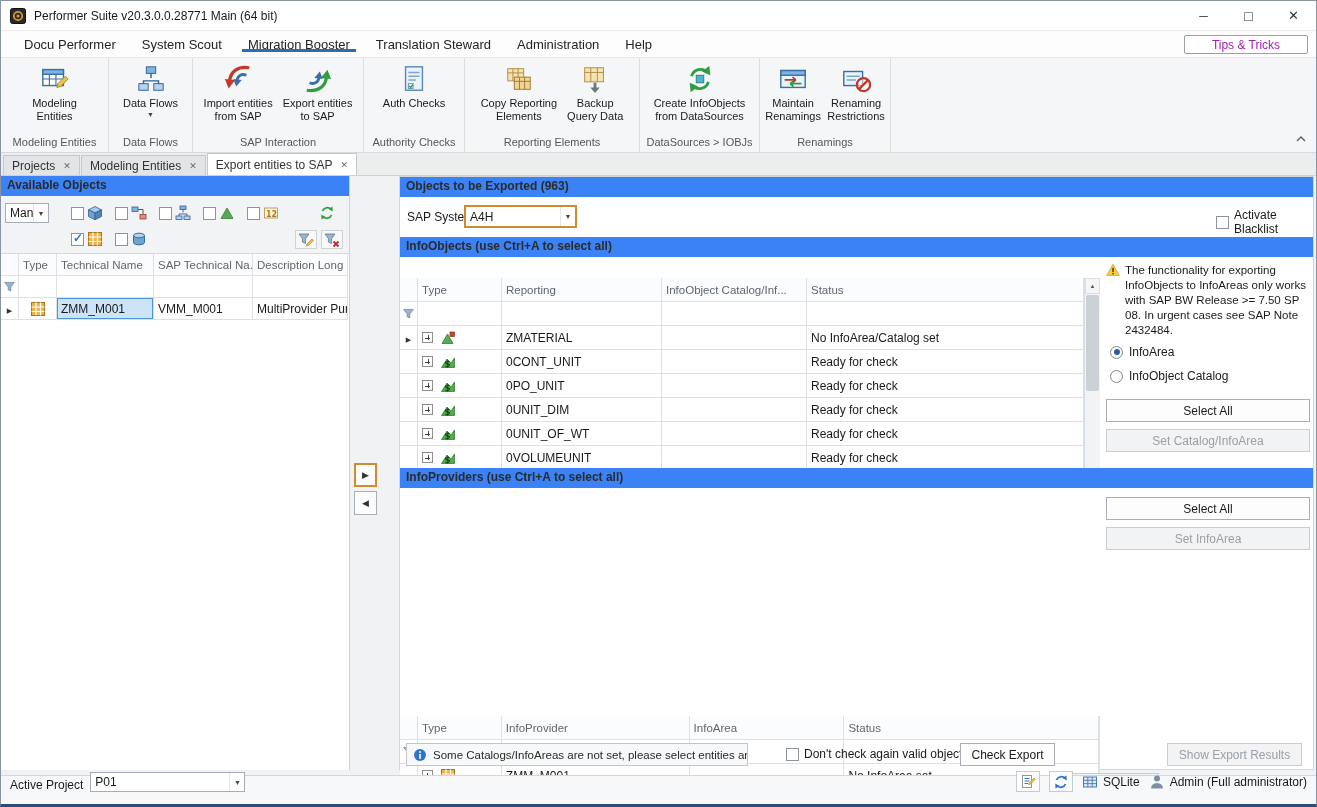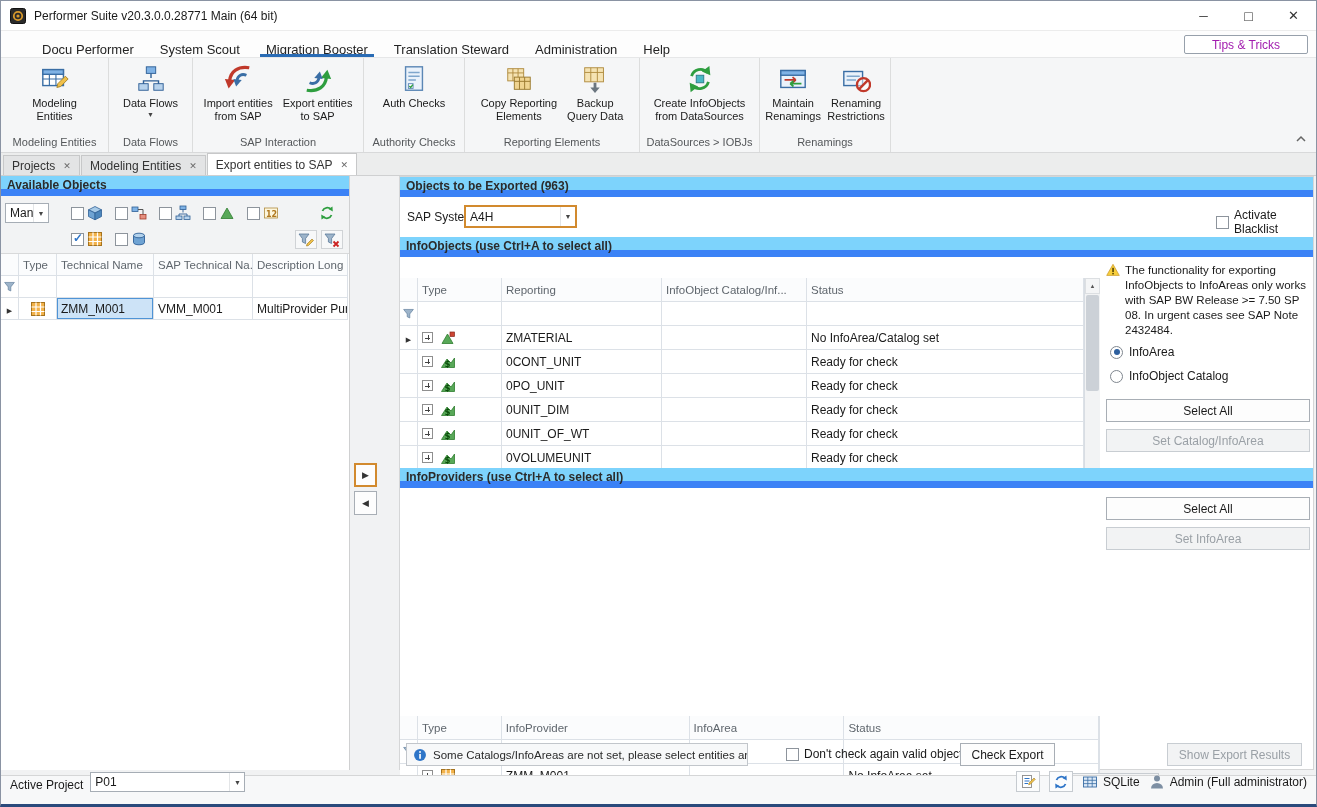--- a/index.html
+++ b/index.html
@@ -15,21 +15,21 @@
   
   .titlebar{height:30px;background:#ffffff;display:flex;align-items:center;padding-left:9px;border-bottom:1px solid #ececec;}
   .titlebar .title{margin-left:8px;font-size:12px;color:#1a1a1a;}
   .win-controls{margin-left:auto;display:flex;height:100%;}
   .win-btn{width:45px;display:flex;align-items:center;justify-content:center;color:#333;font-size:12px;}
   .win-min::before{content:"─";}
   .win-max::before{content:"□";font-size:14px;}
   .win-close::before{content:"✕";font-size:13px;}
 
   
-  .ribbon-tabs{height:27px;background:#fdfdfd;display:flex;align-items:flex-end;padding-left:28px;position:relative;border-bottom:1px solid #e6e7e8;}
+  .ribbon-tabs{height:27px;background:#fdfdfd;display:flex;align-items:center;padding-left:10px;position:relative;border-bottom:1px solid #e6e7e8;}
   .rtab{display:flex;align-items:center;padding:0 13px;font-size:13px;color:#242424;position:relative;}
   .rtab.active::after{content:"";position:absolute;left:7px;right:7px;bottom:0;height:3px;background:#2a6cb5;}
   .tips-btn{position:absolute;right:8px;top:4px;width:124px;height:19px;background:#fff;border:1px solid #97a0ab;border-radius:2px;
     display:flex;align-items:center;justify-content:center;font-size:12px;color:#a21caf;}
 
   
   .ribbon-body{height:95px;background:#f5f6f7;display:flex;position:relative;border-bottom:1px solid #d8d9da;}
   .rgroup{display:flex;flex-direction:column;border-right:1px solid #dcdddd;padding:0 2px;}
   .rgroup-buttons{flex:1;display:flex;align-items:flex-start;justify-content:center;padding-top:3px;}
   .rbtn{display:flex;flex-direction:column;align-items:center;padding:3px 5px;min-width:58px;border-radius:2px;}
@@ -44,21 +44,21 @@
   .doc-tabs{height:23px;background:#eceded;display:flex;align-items:flex-end;padding-left:2px;border-bottom:1px solid #cfd0d1;}
   .dtab{display:flex;align-items:center;gap:8px;padding:0 8px;font-size:12px;background:#e3e4e5;border:1px solid #c7c8c9;border-bottom:none;
     margin-right:1px;height:20px;color:#333;}
   .dtab.active{background:#ffffff;height:22px;}
   .dtab-close{font-size:9px;color:#6a6a6a;}
   .dtab-close::before{content:"✕";}
 
   
   .main{position:relative;height:600px;background:#f1f2f3;}
 
-  .panel-header{height:20px;background:#7dd3fc;border-bottom:7px solid #3b82f6;font-weight:bold;font-size:12px;line-height:19px;padding-left:6px;color:#2b2b2b;}
+  .panel-header{height:20px;background:#3b82f6;border-bottom:3px solid #3b82f6;font-weight:bold;font-size:12px;line-height:19px;padding-left:6px;color:#2b2b2b;}
 
   .left-panel{position:absolute;left:0;top:0;width:349px;height:594px;background:#fff;border-right:1px solid #cfd0d1;}
   .left-toolbar{position:relative;height:58px;background:#f2f3f4;border-bottom:1px solid #d8d9da;}
   .tool-pair{position:absolute;display:flex;align-items:center;gap:3px;}
   .tool-ic{position:absolute;width:22px;height:19px;display:flex;align-items:center;justify-content:center;background:#f7f8f9;border:1px solid #d0d3d6;}
 
   
   .combo{display:flex;align-items:center;background:#fff;border:1px solid #a6adb5;height:20px;}
   .combo .val{flex:1;padding:0 4px;overflow:hidden;white-space:nowrap;font-size:12px;}
   .carrow{width:15px;align-self:stretch;display:flex;align-items:center;justify-content:center;color:#454545;font-size:7px;border-left:1px solid #e3e5e7;}

